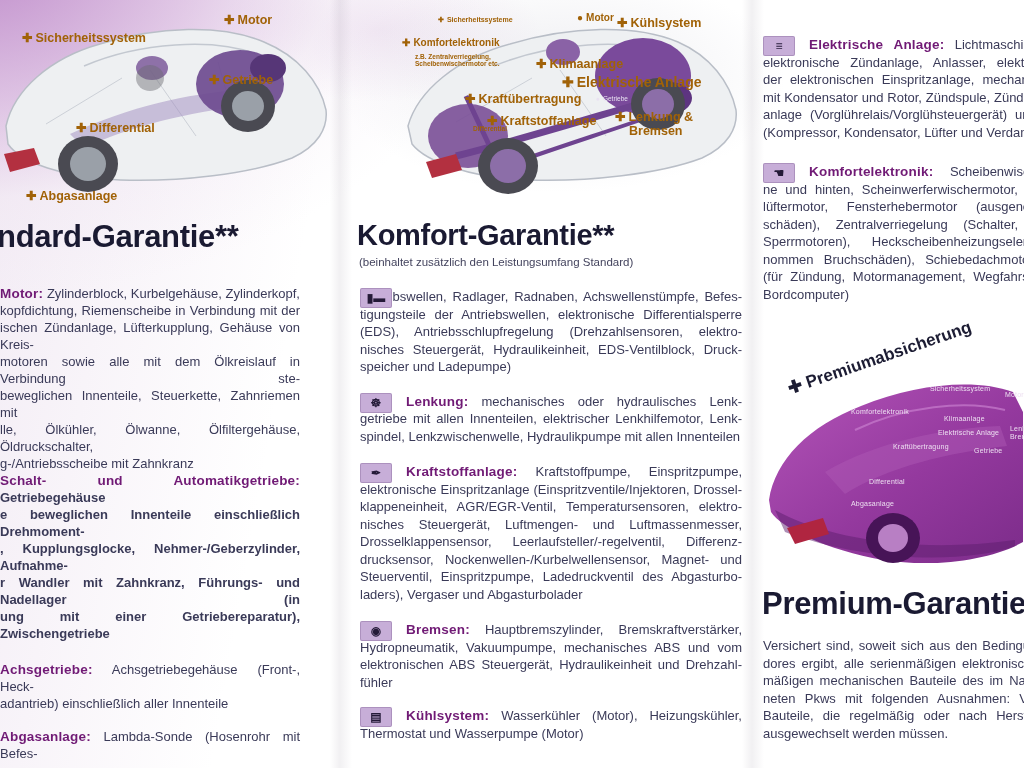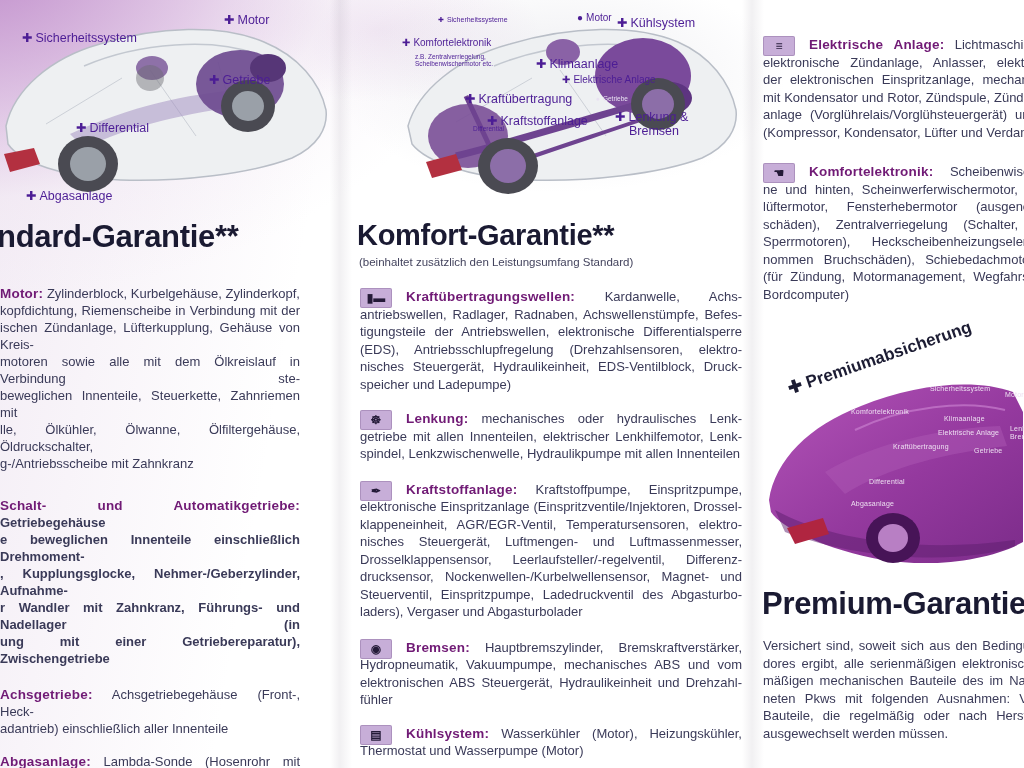--- a/index.html
+++ b/index.html
@@ -19,21 +19,21 @@
   .col{position:absolute;}
   .sec{position:relative;font-size:13px;line-height:17px;color:#3a3a58;}
   .colmid .sec, .colright .sec{line-height:17.5px;}
   .sec b{color:#701a75;font-size:13.5px;letter-spacing:.2px;}
   .tl{text-align:justify;text-align-last:justify;-moz-text-align-last:justify;}
   .tl.last{text-align-last:left;-moz-text-align-last:left;}
   .iconed .fl{padding-left:46px;}
   .sicon{position:absolute;left:0;top:0;width:32px;height:20px;background:#c7aed8;border-radius:2px;
          color:#241a38;font-size:12px;line-height:20px;text-align:center;font-weight:bold;
          box-shadow:0 0 0 1px rgba(90,60,110,.25) inset;}
-  .clabel{position:absolute;font-weight:normal;color:#4c1d95;white-space:nowrap;font-size:12.5px;}
+  .clabel{position:absolute;font-weight:bold;color:#a16207;white-space:nowrap;font-size:12.5px;}
   .clabel .x{margin-right:3px;}
   .wlabel{position:absolute;color:#eddff1;font-size:7px;white-space:nowrap;letter-spacing:.2px;}
   .flag{position:absolute;font-weight:bold;color:#1c1c33;font-size:17px;white-space:nowrap;
         transform:rotate(-19deg);transform-origin:left bottom;}
 </style>
 </head>
 <body>
 
 <div id="page">
   <div class="bg"></div>
@@ -81,34 +81,34 @@
       <ellipse cx="310" cy="100" rx="16" ry="15" fill="#8c6ea8"></ellipse>
       <path d="M78,158 L108,150 L114,166 L84,174 Z" fill="#b33040"></path>
     </svg>
   </div>
   <div class="clabel" style="left:438px;top:16px;font-size:7px;"><span class="x">✚</span><span>Sicherheitssysteme</span></div>
   <div class="clabel" style="left:577px;top:12px;font-size:10px;"><span class="x">●</span><span>Motor</span></div>
   <div class="clabel" style="left:617px;top:15px;"><span class="x">✚</span><span>Kühlsystem</span></div>
   <div class="clabel" style="left:402px;top:37px;font-size:10px;"><span class="x">✚</span><span>Komfortelektronik</span></div>
   <div class="clabel" style="left:415px;top:53px;font-size:6.5px;line-height:7px;"><span>z.B. Zentralverriegelung,</span><br><span>Scheibenwischermotor etc.</span></div>
   <div class="clabel" style="left:536px;top:56px;"><span class="x">✚</span><span>Klimaanlage</span></div>
-  <div class="clabel" style="left:562px;top:74px;font-size:10px;"><span class="x">✚</span><span>Elektrische Anlage</span></div>
+  <div class="clabel" style="left:562px;top:74px;font-size:14px;"><span class="x">✚</span><span>Elektrische Anlage</span></div>
   <div class="clabel" style="left:465px;top:91px;"><span class="x">✚</span><span>Kraftübertragung</span></div>
   <div class="clabel" style="left:596px;top:95px;font-size:6.5px;color:#e9e2f2;font-weight:normal;"><span class="x">●</span><span>Getriebe</span></div>
   <div class="clabel" style="left:487px;top:113px;"><span class="x">✚</span><span>Kraftstoffanlage</span></div>
   <div class="clabel" style="left:473px;top:125px;font-size:6.5px;"><span>Differential</span></div>
   <div class="clabel" style="left:615px;top:110px;line-height:14px;"><span class="x">✚</span><span>Lenkung &amp;</span><br><span style="padding-left:14px;">Bremsen</span></div>
 
   <div class="h1" style="left:-3px;top:219px;font-size:31px;">ndard-Garantie**</div>
   <div class="h1" style="left:357px;top:219px;font-size:29px;">Komfort-Garantie**</div>
   <div class="subtitle" style="left:359px;top:256px;">(beinhaltet zusätzlich den Leistungsumfang Standard)</div>
   <div class="h1" style="left:762px;top:586px;font-size:31px;">Premium-Garantie**</div>
 
   <div class="col colleft" style="left:0;top:285px;width:300px;">
-    <div class="sec" style="margin-bottom:25px;">
+    <div class="sec" style="">
       <div class="tl fl"><b>Motor:</b> <span>Zylinderblock, Kurbelgehäuse, Zylinderkopf,</span></div>
       <div>
           <div class="tl">kopfdichtung, Riemenscheibe in Verbindung mit der</div>
           <div class="tl">ischen Zündanlage, Lüfterkupplung, Gehäuse von Kreis-</div>
           <div class="tl">motoren sowie alle mit dem Ölkreislauf in Verbindung ste-</div>
           <div class="tl">beweglichen Innenteile, Steuerkette, Zahnriemen mit</div>
           <div class="tl">lle, Ölkühler, Ölwanne, Ölfiltergehäuse, Öldruckschalter,</div>
           <div class="tl last">g-/Antriebsscheibe mit Zahnkranz</div>
         </div>
     </div>
@@ -130,21 +130,20 @@
     <div class="sec" style="margin-bottom:22px;">
       <div class="tl fl"><b>Abgasanlage:</b> <span>Lambda-Sonde (Hosenrohr mit Befes-</span></div>
 
     </div>
 
   </div>
 
   <div class="col colmid" style="left:360px;top:288px;width:382px;">
     <div class="sec iconed" style="margin-bottom:17px;">
       <span class="sicon">▮▬</span>
-      <div class="tl fl"><b>Kraftübertragungswellen:</b> <span>Kardanwelle, Achs-</span></div>
       <div>
           <div class="tl">antriebswellen, Radlager, Radnaben, Achswellenstümpfe, Befes-</div>
           <div class="tl">tigungsteile der Antriebswellen, elektronische Differentialsperre</div>
           <div class="tl">(EDS), Antriebsschlupfregelung (Drehzahlsensoren, elektro-</div>
           <div class="tl">nisches Steuergerät, Hydraulikeinheit, EDS-Ventilblock, Druck-</div>
           <div class="tl last">speicher und Ladepumpe)</div>
         </div>
     </div>
     <div class="sec iconed" style="margin-bottom:18px;">
       <span class="sicon">☸</span>

